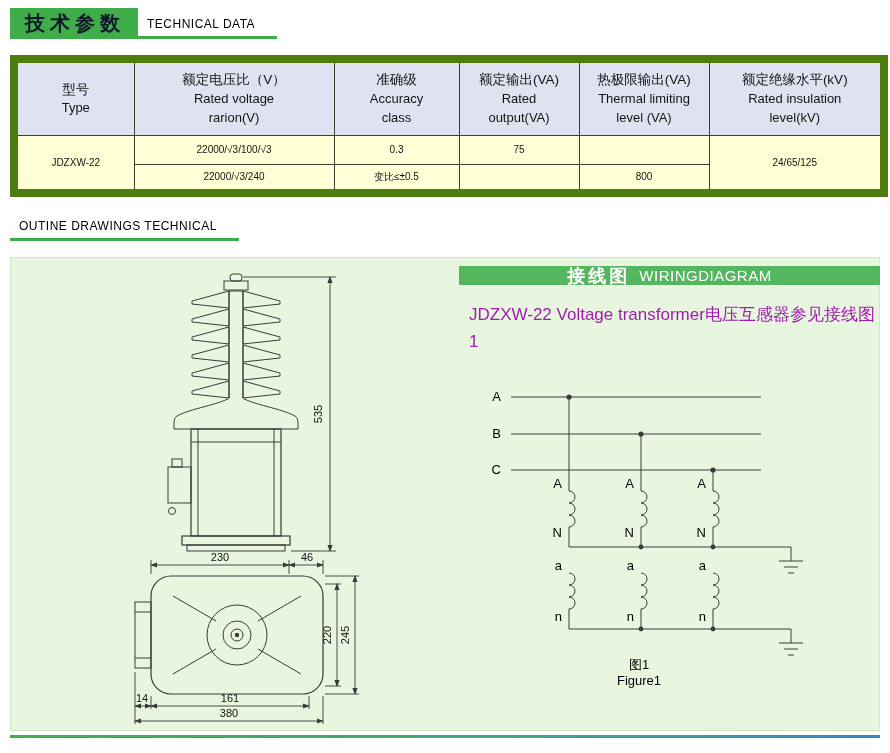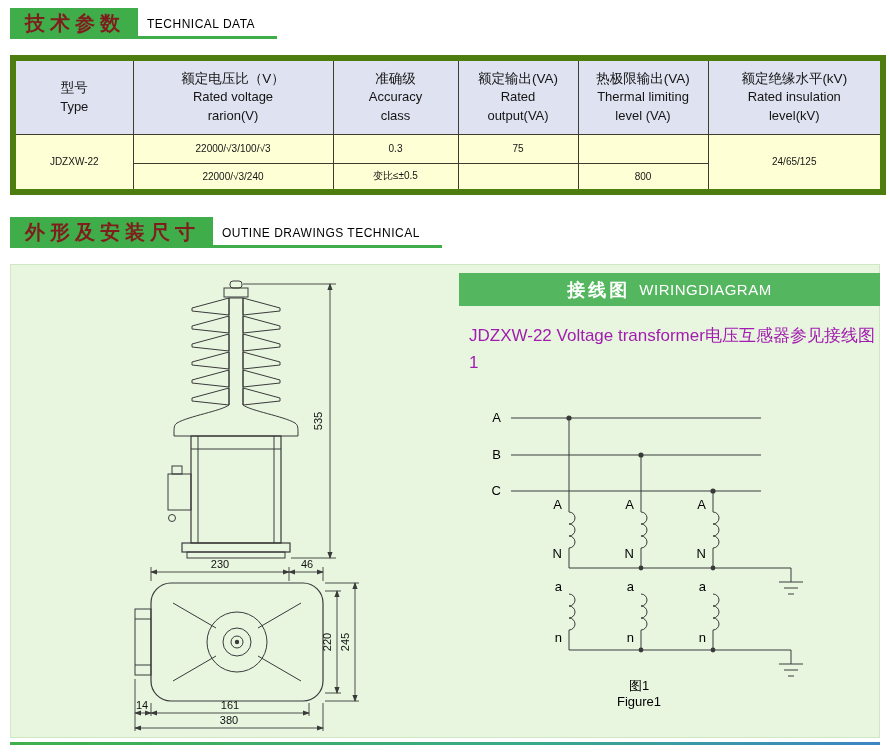--- a/index.html
+++ b/index.html
@@ -8,35 +8,35 @@
     width: 890px; height: 753px;
     font-family: "Liberation Sans", "DejaVu Sans", sans-serif;
     color: #141414;
   }
   .page { position: relative; width: 890px; height: 753px; padding: 8px 10px 0 10px; overflow: hidden; }
 
   
   .section-head { display: flex; align-items: flex-end; margin-bottom: 16px; }
   .badge {
     background: var(--green, #3fae4a);
-    color: #7f1d1d; font-weight: bold;
+    color: #0f172a; font-weight: bold;
     font-size: 20px; letter-spacing: 5px;
     padding: 5px 13px 6px 15px;
     line-height: 1;
   }
   .en-title {
     font-size: 12px; color: #000;
     padding: 0 22px 5px 9px;
     border-bottom: 3px solid var(--green, #3fae4a);
     letter-spacing: 0.5px;
     white-space: nowrap;
   }
 
   
-  table.spec { width: 870px; border-collapse: collapse; table-layout: fixed; border: 6px solid #4d7c0f; }
+  table.spec { width: 870px; border-collapse: collapse; table-layout: fixed; border: 8px solid #4d7c0f; }
   table.spec th, table.spec td {
     border: 1px solid #3e3e30;
     text-align: center; vertical-align: middle;
     padding: 2px 3px;
   }
   table.spec thead th {
     background: var(--table-header-bg, #dfe3f1);
     font-weight: normal; height: 76px; font-size: 13px;
   }
   table.spec thead .hl { line-height: 1.45; }
@@ -52,21 +52,21 @@
   .panel {
     display: flex; width: 870px; height: 474px;
     background: var(--panel-bg, #e8f6e0);
     border: 1px solid #cfe8c4;
     margin-top: 16px;
     padding-top: 8px;
   }
   .draw-col { width: 448px; flex: 0 0 448px; text-align: right; }
   .wiring-col { flex: 1; display: flex; flex-direction: column; }
   .wiring-head {
-    height: 33px; margin-right: 1px;
+    height: 19px; margin-right: 1px;
     background: var(--wiring-bar, #54b65e);
     color: #fff; display: flex; align-items: center; justify-content: center; gap: 9px;
   }
   .wiring-head .w-cn { font-size: 18px; font-weight: bold; letter-spacing: 3px; }
   .wiring-head .w-en { font-size: 15px; letter-spacing: 0.5px; }
   .notes { margin: 16px 0 0 10px; font-size: 17px; line-height: 1.6; color: #a21caf; }
 
   
   svg .ln   { stroke: #3a3a3a; stroke-width: 1; fill: none; }
   svg .ln2  { stroke: #3a3a3a; stroke-width: 1.2; fill: none; }
@@ -145,21 +145,20 @@
       <tr>
         <td>22000/√3/240</td>
         <td>变比≤±0.5</td>
         <td></td>
         <td>800</td>
       </tr>
     </tbody>
   </table>
 
   <div class="section-head second-head">
-    <div class="badge">外形及安装尺寸</div>
     <div class="en-title">OUTINE DRAWINGS TECHNICAL</div>
   </div>
 
   <div class="panel">
 
     <div class="draw-col">
       <svg width="448" height="464" viewBox="0 0 448 464">
         <defs>
           <marker id="arrA" markerWidth="8" markerHeight="6" refX="7" refY="3" orient="auto-start-reverse">
             <path d="M0,0 L8,3 L0,6 Z" fill="#3a3a3a"></path>

